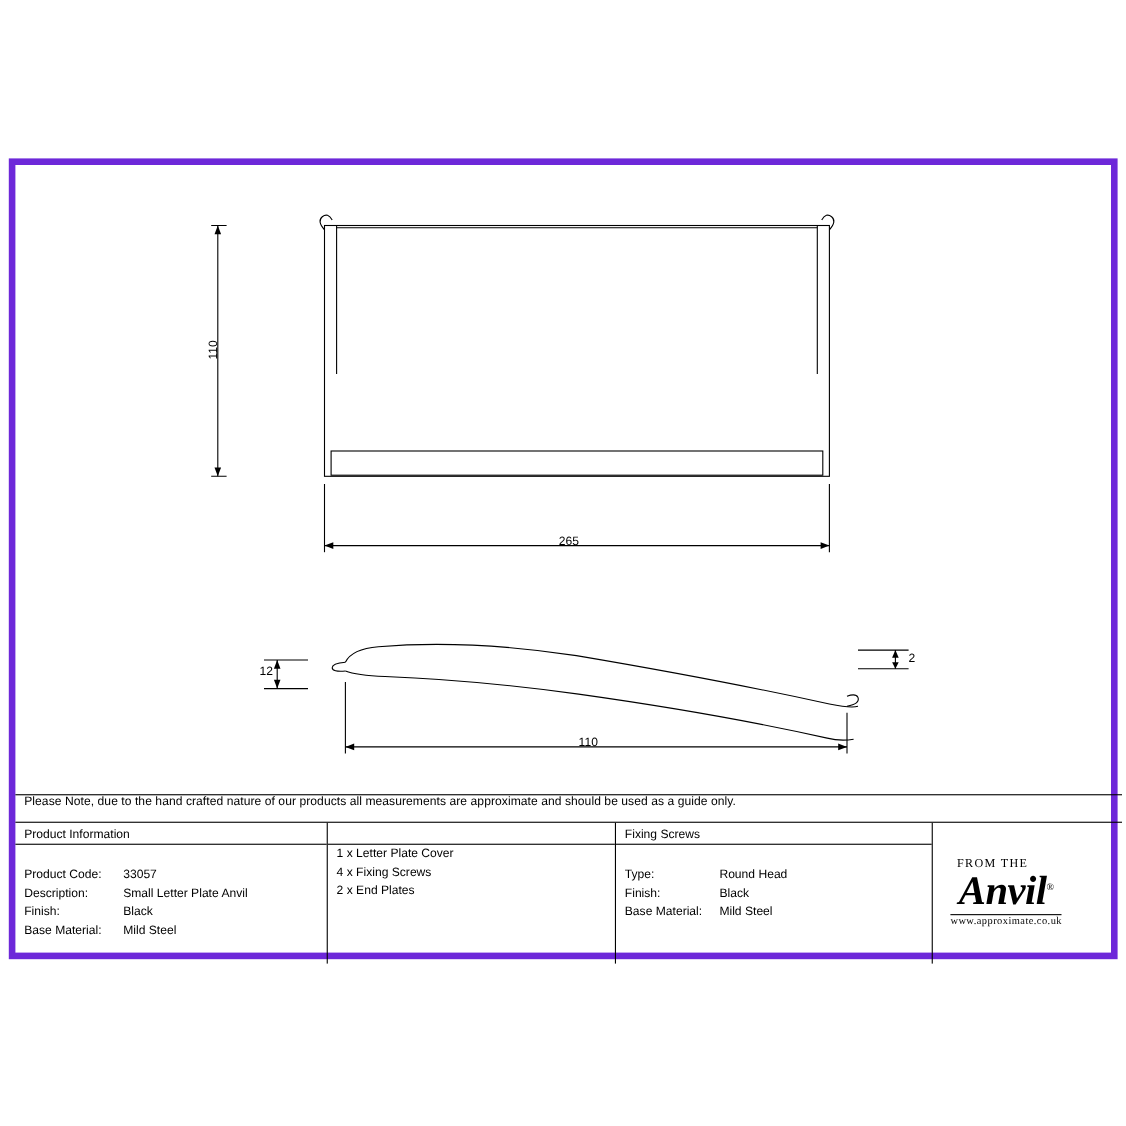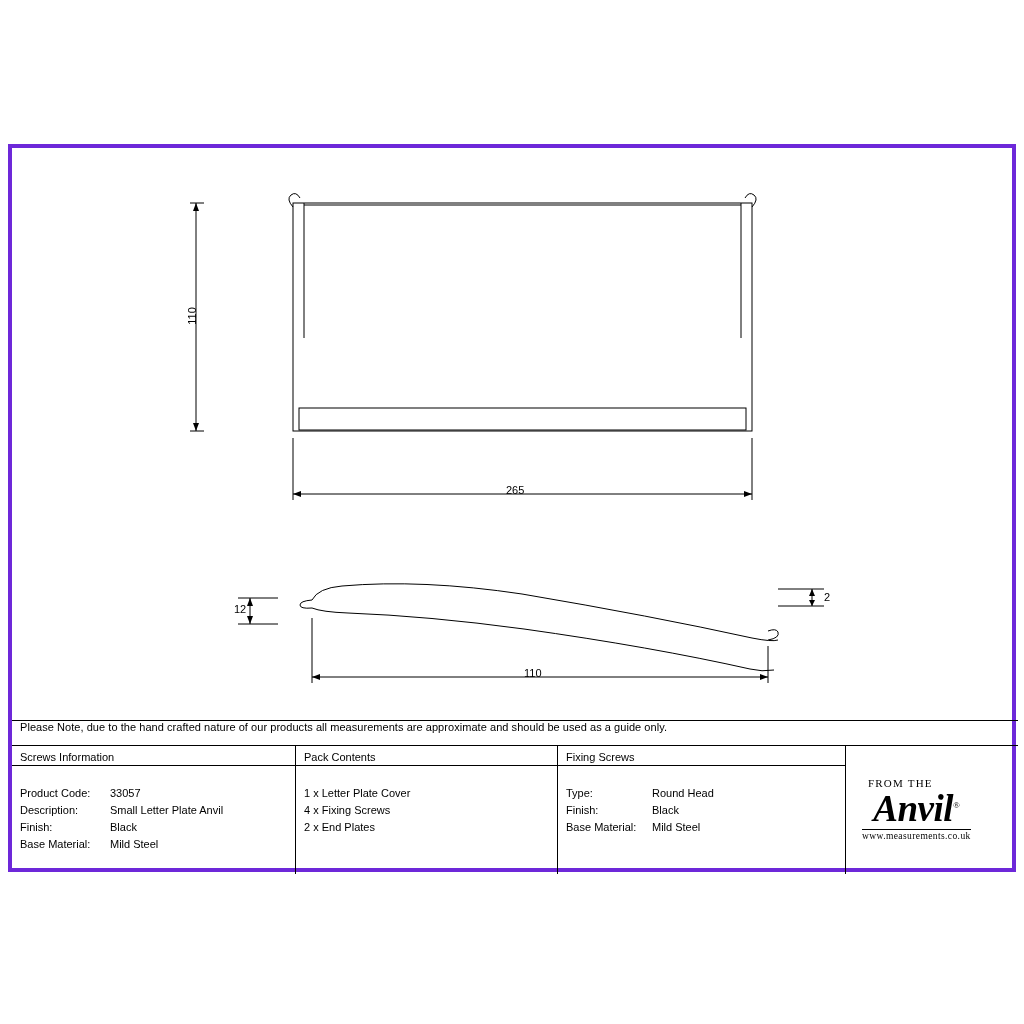--- a/index.html
+++ b/index.html
@@ -13,21 +13,21 @@
     font-family: "Liberation Sans", sans-serif;
     color: #000000;
     overflow: hidden;
   }
   .sheet {
     position: absolute;
     left: 8px;
     top: 144px;
     width: 1008px;
     height: 728px;
-    border: 4px solid #6d28d9;
+    border: 6px solid #6d28d9;
     box-sizing: border-box;
   }
   .drawing-area {
     position: absolute;
     left: 0;
     top: 0;
     width: 1006px;
     height: 572px;
   }
   .note-row {
@@ -225,21 +225,21 @@
     <div class="dim-label" style="left:512px; top:519px;">110</div>
   </div>
 
   <div class="note-row">
     <div class="note-text">Please Note, due to the hand crafted nature of our products all measurements are approximate and should be used as a guide only.</div>
   </div>
 
   <div class="info-row">
 
     <div class="info-col col-product">
-      <div class="col-head">Screws Information</div>
+      <div class="col-head">Product Information</div>
       <div class="col-head-sep"></div>
       <div class="col-body">
         <div class="kv">
           <span class="k">Product Code:</span>
           <span class="v">33057</span>
         </div>
         <div class="kv">
           <span class="k">Description:</span>
           <span class="v">Small Letter Plate Anvil</span>
         </div>
@@ -248,21 +248,20 @@
           <span class="v">Black</span>
         </div>
         <div class="kv">
           <span class="k">Base Material:</span>
           <span class="v">Mild Steel</span>
         </div>
       </div>
     </div>
 
     <div class="info-col col-pack">
-      <div class="col-head">Pack Contents</div>
       <div class="col-head-sep"></div>
       <div class="col-body">
         <div class="plain-line">1 x Letter Plate Cover</div>
         <div class="plain-line">4 x Fixing Screws</div>
         <div class="plain-line">2 x End Plates</div>
       </div>
     </div>
 
     <div class="info-col col-screws">
       <div class="col-head">Fixing Screws</div>
@@ -284,19 +283,19 @@
     </div>
 
     <div class="info-col col-logo">
       <div class="logo-box">
         <div class="logo-inner">
           <div class="logo-top">FROM THE</div>
           <div class="logo-main">
             <span>Anvil</span><span class="logo-reg">®</span>
           </div>
           <div class="logo-rule"></div>
-          <div class="logo-url">www.measurements.co.uk</div>
+          <div class="logo-url">www.approximate.co.uk</div>
         </div>
       </div>
     </div>
 
   </div>
 </div>
 
 </body></html>

